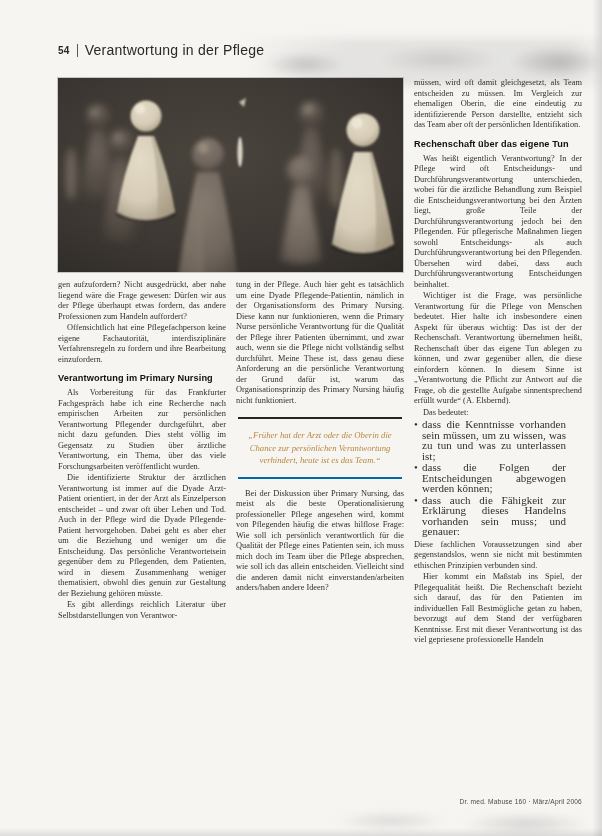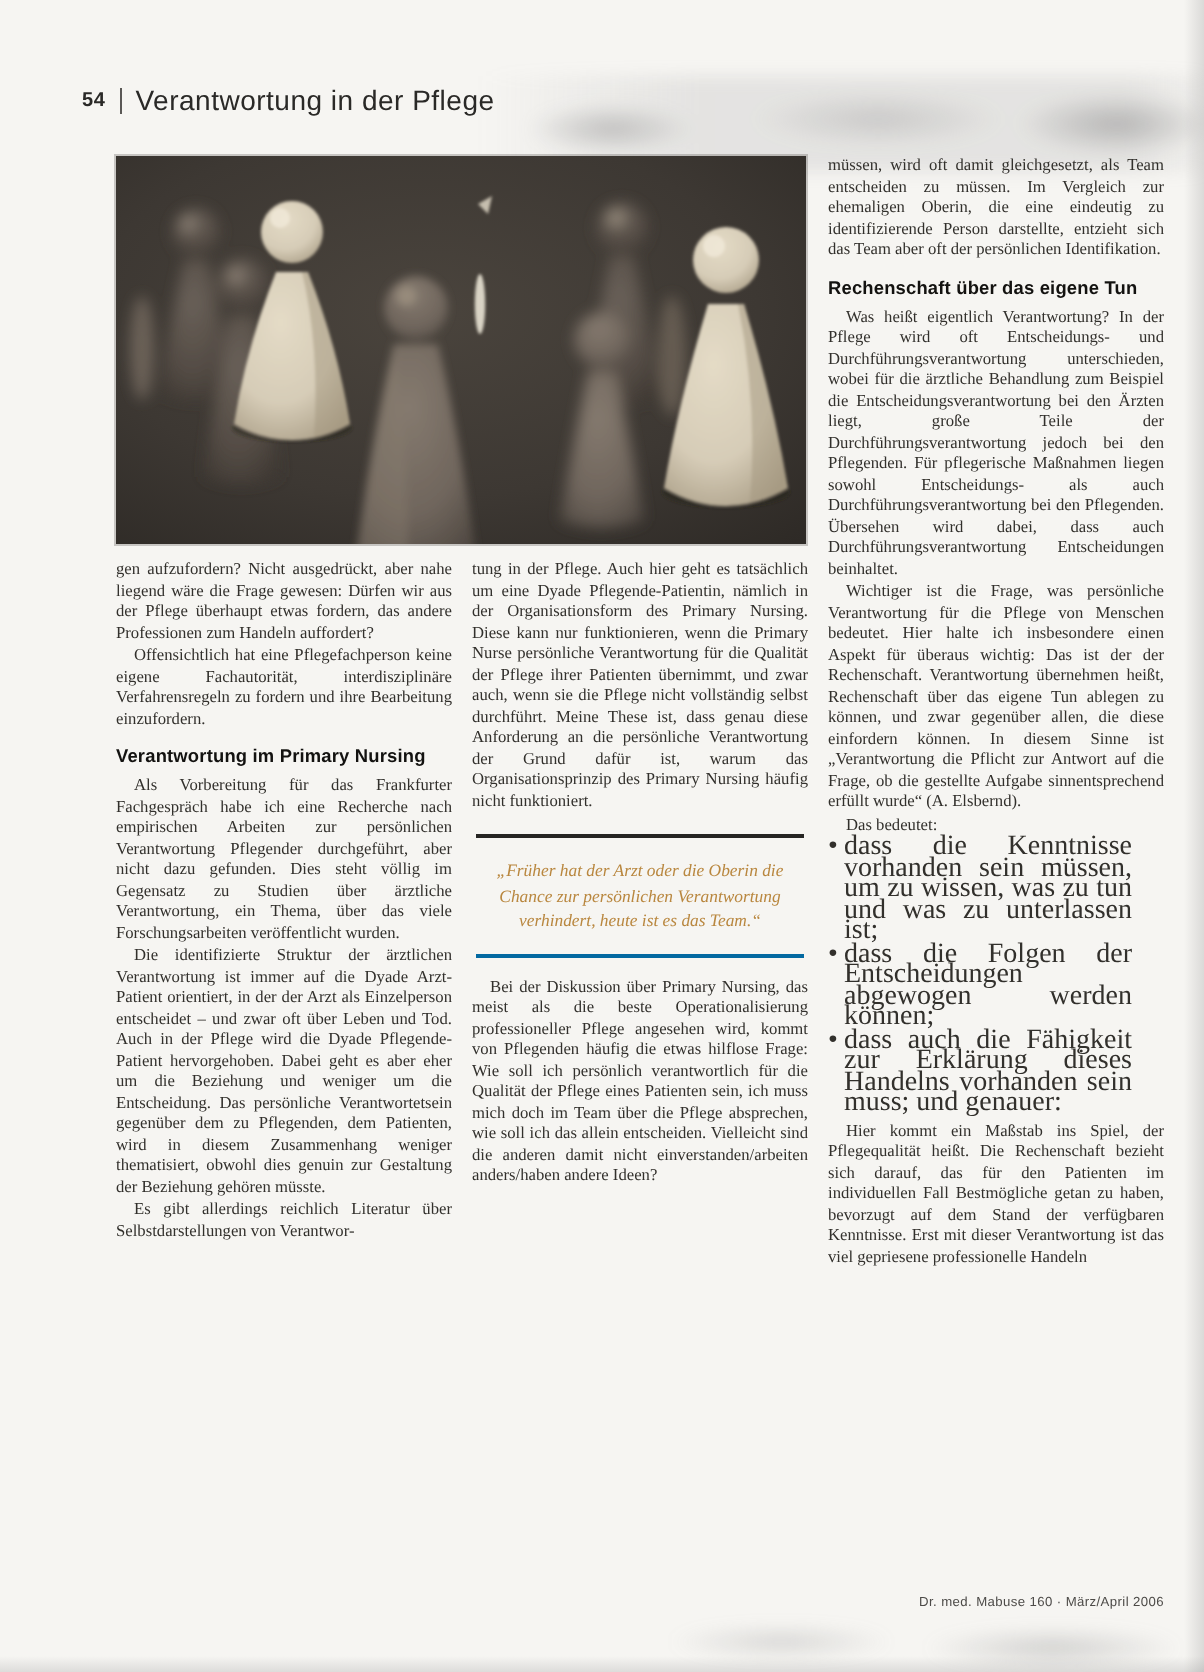--- a/index.html
+++ b/index.html
@@ -20,21 +20,21 @@
   .smear-bottom{left:300px;top:806px;width:302px;height:30px;
     background:
       radial-gradient(80px 12px at 30% 50%, rgba(130,130,132,.28), rgba(130,130,132,0) 70%),
       radial-gradient(90px 14px at 75% 60%, rgba(120,120,122,.30), rgba(120,120,122,0) 72%);
     filter:blur(4px);}
   .edge-right{right:0;top:0;width:10px;height:836px;
     background:linear-gradient(270deg, rgba(120,120,122,.22), rgba(120,120,122,0));}
   .edge-bottom{left:0;bottom:0;width:602px;height:8px;
     background:linear-gradient(0deg, rgba(120,120,122,.20), rgba(120,120,122,0));}
   
-  .header{position:absolute;left:41px;top:42px;display:flex;align-items:center;gap:7px;
+  .header{position:absolute;left:58px;top:42px;display:flex;align-items:center;gap:7px;
     font-family:"Liberation Sans", sans-serif;color:#2a2927;}
   .page-num{font-size:10px;font-weight:700;letter-spacing:.3px;}
   .header-rule{width:1px;height:13px;background:#5a5856;}
   .running-title{font-size:14px;letter-spacing:.25px;}
   
   .photo{position:absolute;left:58px;top:78px;width:345px;height:194px;
     box-shadow:0 0 0 1px rgba(60,55,50,.25);}
   .photo svg{display:block;}
   
   .columns{position:absolute;left:58px;top:78px;width:524px;display:flex;gap:10px;}
@@ -42,21 +42,21 @@
   .col.under-photo{padding-top:202px;}
   .para{margin:0 0 1px 0;font-size:8.35px;line-height:10.5px;text-align:justify;
     color:#32302c;hyphens:auto;-webkit-hyphens:auto;}
   .para.indent{text-indent:9px;}
   .sec-heading{font-family:"Liberation Sans", sans-serif;font-weight:700;
     font-size:9.2px;line-height:11px;color:#131210;margin:8px 0 4px 0;letter-spacing:.1px;}
   .pull-quote{margin:11px 2px 10px 2px;border-top:2px solid #262523;border-bottom:2px solid #0369a1;
     padding:10px 7px;text-align:center;font-style:italic;font-size:8.7px;line-height:12.6px;
     color:#b9873f;}
   .bullets{margin:1px 0 3px 0;padding:0;list-style:none;}
-  .bullets li{position:relative;padding-left:8px;margin:0 16px 1px 0;font-size:14px;
+  .bullets li{position:relative;padding-left:8px;margin:0 16px 1px 0;font-size:11px;
     line-height:10.5px;text-align:justify;color:#32302c;}
   .bullets li::before{content:"\2022";position:absolute;left:0;top:0;color:#32302c;}
   
   .footer{position:absolute;right:20px;top:798px;font-family:"Liberation Sans", sans-serif;
     font-size:6.6px;letter-spacing:.2px;color:#4c4a47;}
 </style>
 </head>
 <body>
 
 <div class="artifact smear-top"></div>
@@ -172,17 +172,18 @@
       <p class="para" lang="de">müssen, wird oft damit gleichgesetzt, als Team entscheiden zu müssen. Im Vergleich zur ehemaligen Oberin, die eine eindeutig zu identifizierende Person darstellte, entzieht sich das Team aber oft der persönlichen Identifikation.</p>
       <h3 class="sec-heading">Rechenschaft über das eigene Tun</h3>
       <p class="para indent" lang="de">Was heißt eigentlich Verantwortung? In der Pflege wird oft Entscheidungs- und Durchführungsverantwortung unterschieden, wobei für die ärztliche Behandlung zum Beispiel die Entscheidungsverantwortung bei den Ärzten liegt, große Teile der Durchführungsverantwortung jedoch bei den Pflegenden. Für pflegerische Maßnahmen liegen sowohl Entscheidungs- als auch Durchführungsverantwortung bei den Pflegenden. Übersehen wird dabei, dass auch Durchführungsverantwortung Entscheidungen beinhaltet.</p>
       <p class="para indent" lang="de">Wichtiger ist die Frage, was persönliche Verantwortung für die Pflege von Menschen bedeutet. Hier halte ich insbesondere einen Aspekt für überaus wichtig: Das ist der der Rechenschaft. Verantwortung übernehmen heißt, Rechenschaft über das eigene Tun ablegen zu können, und zwar gegenüber allen, die diese einfordern können. In diesem Sinne ist „Verantwortung die Pflicht zur Antwort auf die Frage, ob die gestellte Aufgabe sinnentsprechend erfüllt wurde“ (A. Elsbernd).</p>
       <p class="para indent" lang="de">Das bedeutet:</p>
       <ul class="bullets">
         <li lang="de">dass die Kenntnisse vorhanden sein müssen, um zu wissen, was zu tun und was zu unterlassen ist;</li>
         <li lang="de">dass die Folgen der Entscheidungen abgewogen werden können;</li>
         <li lang="de">dass auch die Fähigkeit zur Erklärung dieses Handelns vorhanden sein muss; und genauer:</li>
       </ul>
+      <p class="para" lang="de">Diese fachlichen Voraussetzungen sind aber gegenstandslos, wenn sie nicht mit bestimmten ethischen Prinzipien verbunden sind.</p>
       <p class="para indent" lang="de">Hier kommt ein Maßstab ins Spiel, der Pflegequalität heißt. Die Rechenschaft bezieht sich darauf, das für den Patienten im individuellen Fall Bestmögliche getan zu haben, bevorzugt auf dem Stand der verfügbaren Kenntnisse. Erst mit dieser Verantwortung ist das viel gepriesene professionelle Handeln</p>
     </div>
 </div>
 
 <div class="footer">Dr. med. Mabuse 160 · März/April 2006</div>
 
 </body></html>

